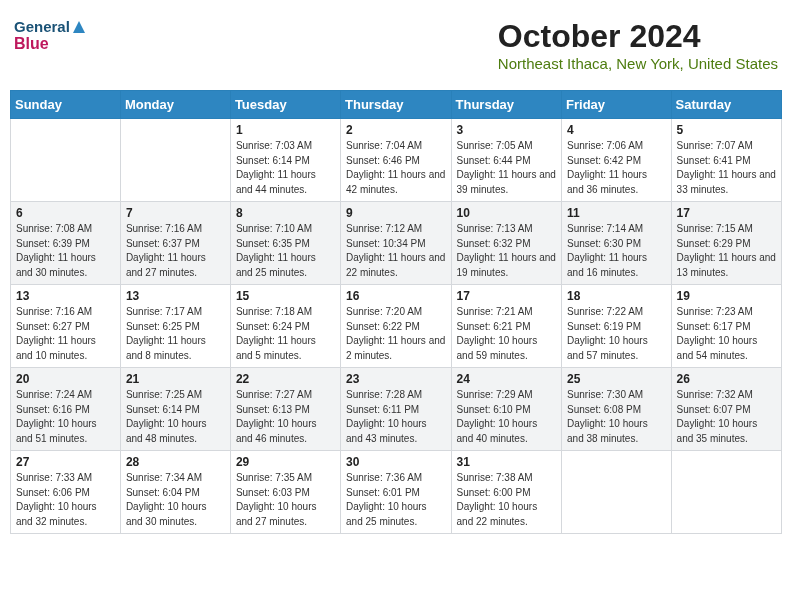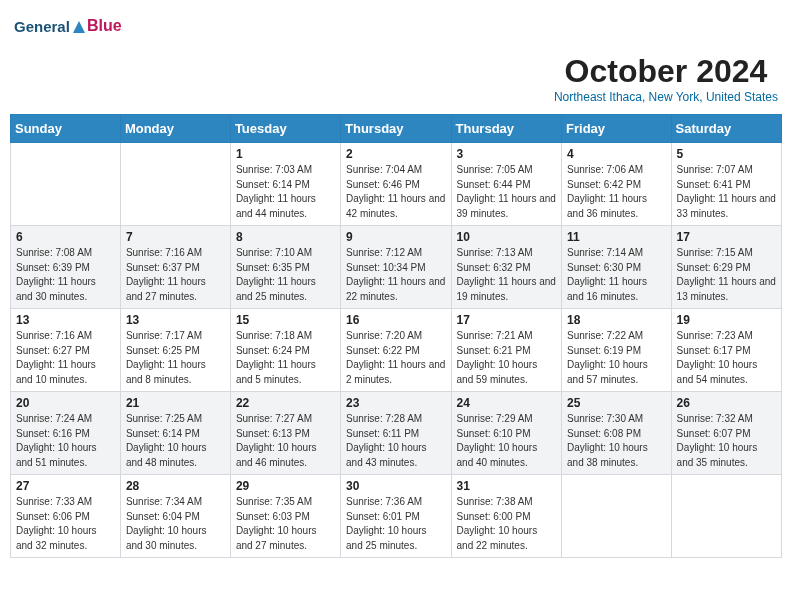--- a/index.html
+++ b/index.html
@@ -11,44 +11,43 @@
       padding: 10px;
     }
     .header {
       display: flex;
       justify-content: space-between;
       align-items: flex-start;
       padding: 8px 4px 4px 4px;
     }
     .logo {
       display: flex;
-      flex-direction: row;
+      flex-direction: column;
       font-size: 13px;
       font-weight: bold;
       color: #1a5276;
       line-height: 1.2;
     }
     .title-block {
-      text-align: center;
-      margin-top: 35px;
+      text-align: left;
     }
     .title-block h1 {
       font-size: 32px;
       font-weight: bold;
       color: #222;
     }
     .title-block h2 {
-      font-size: 12px;
+      font-size: 15px;
       font-weight: normal;
-      color: #0369a1;
+      color: #4d7c0f;
     }
     .calendar {
       width: 100%;
       border-collapse: collapse;
-      margin-top: 6px;
+      margin-top: 14px;
     }
     .calendar th {
       background: #2e86c1;
       color: #fff;
       font-size: 13px;
       font-weight: bold;
       padding: 6px 4px;
       text-align: left;
       border: 1px solid #2980b9;
     }

